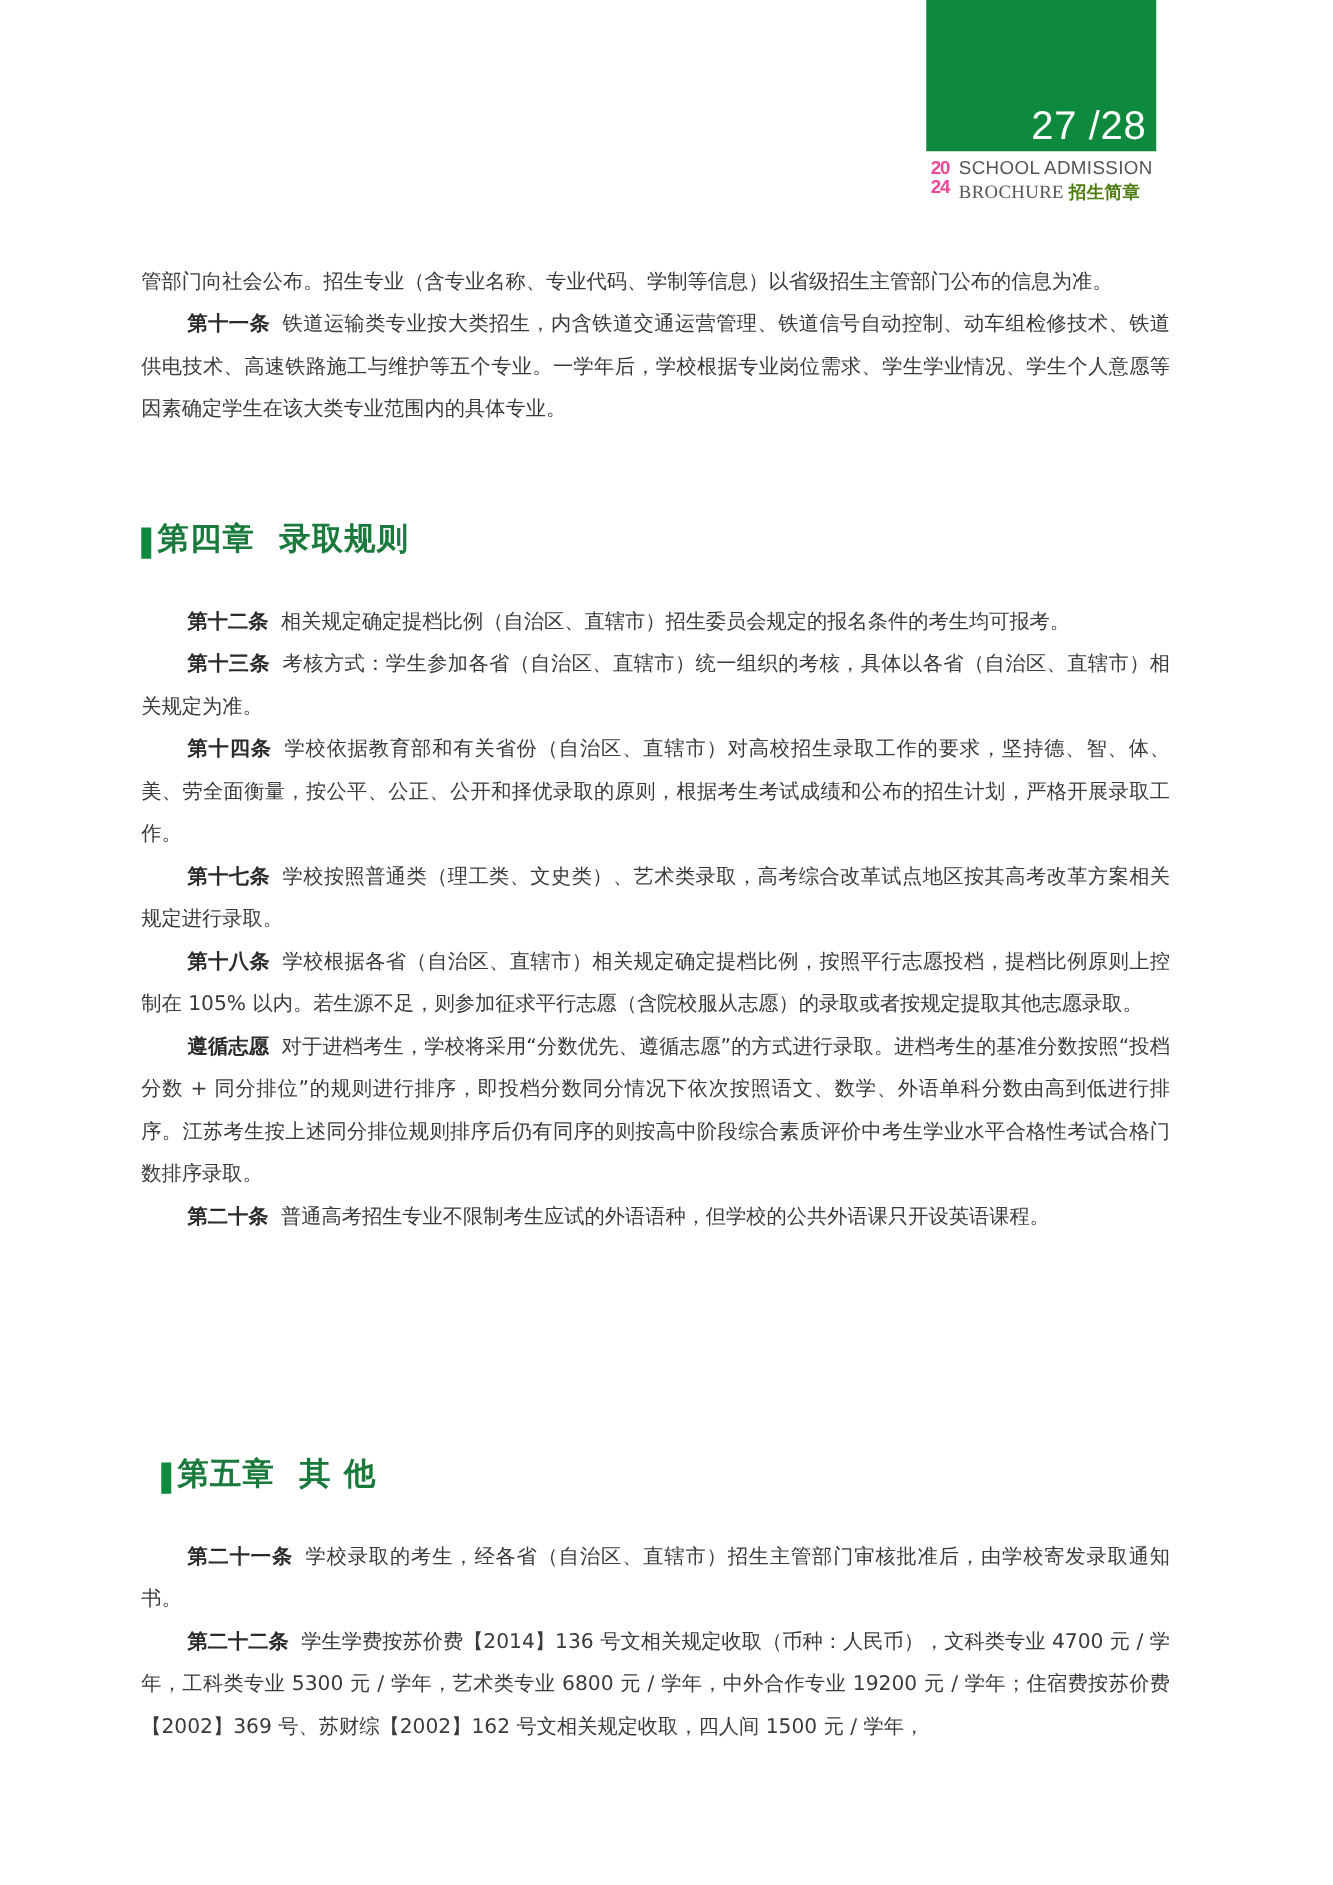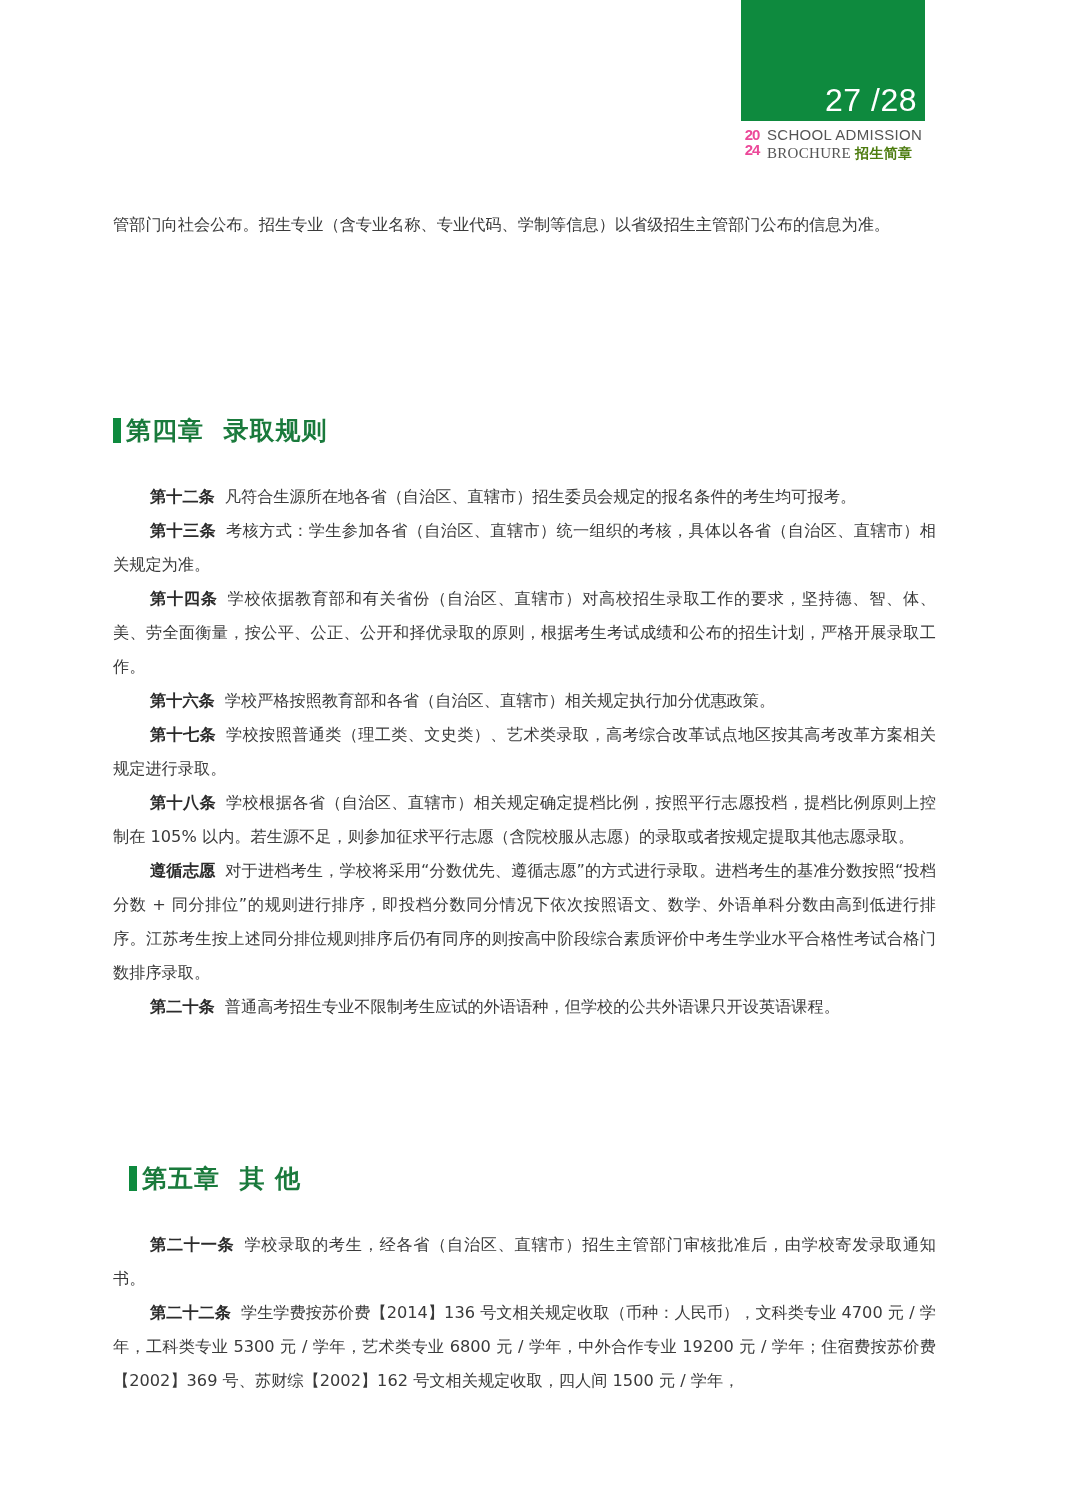--- a/index.html
+++ b/index.html
@@ -16,52 +16,52 @@
                  color: #555; letter-spacing: 0.3px; white-space: nowrap; }
   .brand-line2 { position: absolute; left: 26px; top: 20px; font-family: "Liberation Serif", serif; font-size: 15px;
                  color: #555; letter-spacing: 0.3px; white-space: nowrap; }
   .brand-cn { color: #4d7c0f; font-family: "DejaVu Sans", sans-serif; font-weight: 700; font-size: 14px; margin-left: 4px; }
 
   .content { position: absolute; left: 113px; top: 208px; width: 823px; }
   .p { font-size: 16.2px; line-height: 34px; margin: 0; text-align: justify; }
   .p.indent { text-indent: 37px; }
   .art { font-weight: 700; color: #2b2b2b; margin-right: 10px; }
 
-  .chapter { position: absolute; left: 113px; display: flex; align-items: center; }
+  .chapter { position: absolute; left: 113px; display: flex; align-items: flex-end; }
   .chapter-bar { width: 8px; height: 25px; background: #0e8a3e; margin-right: 5px; }
   .chapter-title { color: #1a7a3c; font-weight: 700; font-size: 25px; letter-spacing: 1px; white-space: pre; }
 </style>
 </head>
 <body>
 
 <div class="header-block">
   <span class="page-num">27 /28</span>
 </div>
 <div class="brand">
   <span class="brand-year" style="white-space:pre;">20
 24</span>
   <div class="brand-line1">SCHOOL ADMISSION</div>
   <div class="brand-line2">
     <span>BROCHURE</span><span class="brand-cn">招生简章</span>
   </div>
 </div>
 
 <div class="content" style="top:208px;">
   <p class="p"><span>管部门向社会公布。招生专业（含专业名称、专业代码、学制等信息）以省级招生主管部门公布的信息为准。</span></p>
+  <p class="p indent"><span class="art">第十一条</span><span>铁道运输类专业按大类招生，内含铁道交通运营管理、铁道信号自动控制、动车组检修技术、铁道供电技术、高速铁路施工与维护等五个专业。一学年后，学校根据专业岗位需求、学生学业情况、学生个人意愿等因素确定学生在该大类专业范围内的具体专业。</span></p>
 </div>
 
 <div class="chapter" style="top:414px;">
   <span class="chapter-bar"></span>
   <span class="chapter-title">第四章  录取规则</span>
 </div>
 <div class="content" style="top:480px;">
-  <p class="p indent"><span class="art">第十二条</span><span>凡符合生源所在地各省（自治区、直辖市）招生委员会规定的报名条件的考生均可报考。</span></p>
+  <p class="p indent"><span class="art">第十二条</span><span>相关规定确定提档比例（自治区、直辖市）招生委员会规定的报名条件的考生均可报考。</span></p>
   <p class="p indent"><span class="art">第十三条</span><span>考核方式：学生参加各省（自治区、直辖市）统一组织的考核，具体以各省（自治区、直辖市）相关规定为准。</span></p>
   <p class="p indent"><span class="art">第十四条</span><span>学校依据教育部和有关省份（自治区、直辖市）对高校招生录取工作的要求，坚持德、智、体、美、劳全面衡量，按公平、公正、公开和择优录取的原则，根据考生考试成绩和公布的招生计划，严格开展录取工作。</span></p>
-  <p class="p indent"><span class="art">第十六条</span><span>学校严格按照教育部和各省（自治区、直辖市）相关规定执行加分优惠政策。</span></p>
   <p class="p indent"><span class="art">第十七条</span><span>学校按照普通类（理工类、文史类）、艺术类录取，高考综合改革试点地区按其高考改革方案相关规定进行录取。</span></p>
   <p class="p indent"><span class="art">第十八条</span><span>学校根据各省（自治区、直辖市）相关规定确定提档比例，按照平行志愿投档，提档比例原则上控制在 105% 以内。若生源不足，则参加征求平行志愿（含院校服从志愿）的录取或者按规定提取其他志愿录取。</span></p>
   <p class="p indent"><span class="art">遵循志愿</span><span>对于进档考生，学校将采用“分数优先、遵循志愿”的方式进行录取。进档考生的基准分数按照“投档分数 + 同分排位”的规则进行排序，即投档分数同分情况下依次按照语文、数学、外语单科分数由高到低进行排序。江苏考生按上述同分排位规则排序后仍有同序的则按高中阶段综合素质评价中考生学业水平合格性考试合格门数排序录取。</span></p>
   <p class="p indent"><span class="art">第二十条</span><span>普通高考招生专业不限制考生应试的外语语种，但学校的公共外语课只开设英语课程。</span></p>
 </div>
 
 <div class="chapter" style="top:1162px;margin-left:16px;">
   <span class="chapter-bar"></span>
   <span class="chapter-title">第五章  其 他</span>
 </div>

